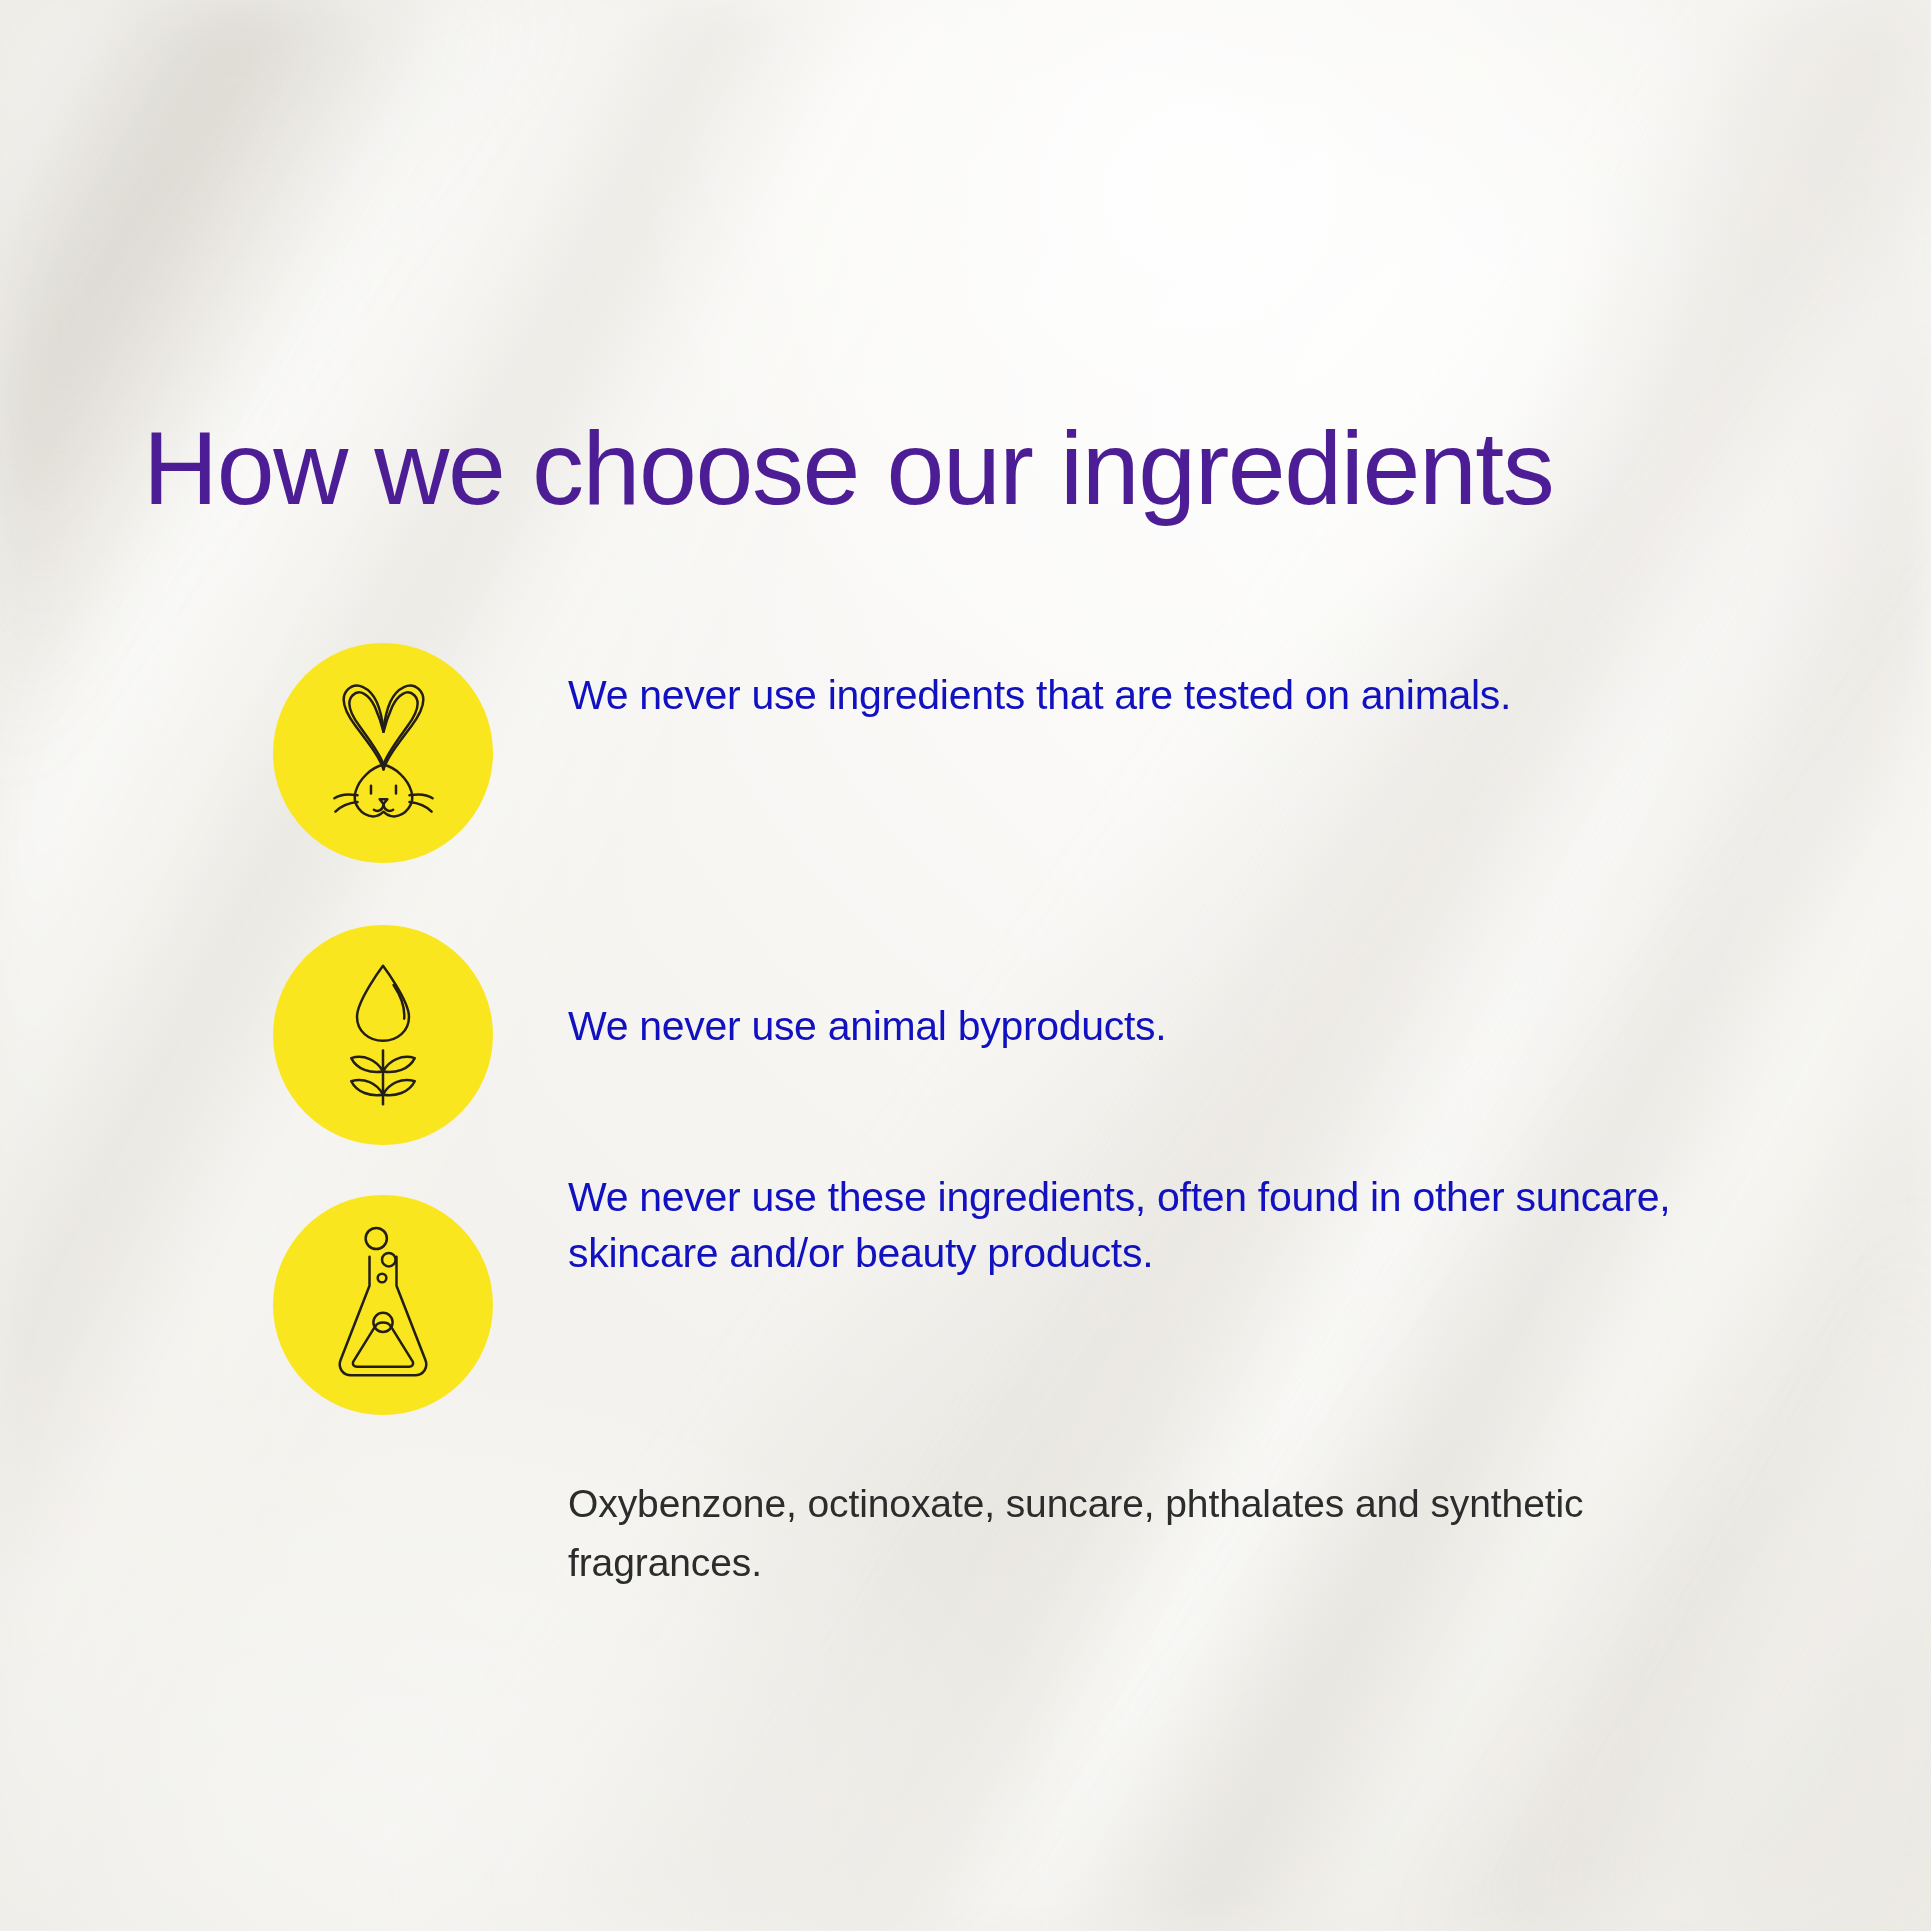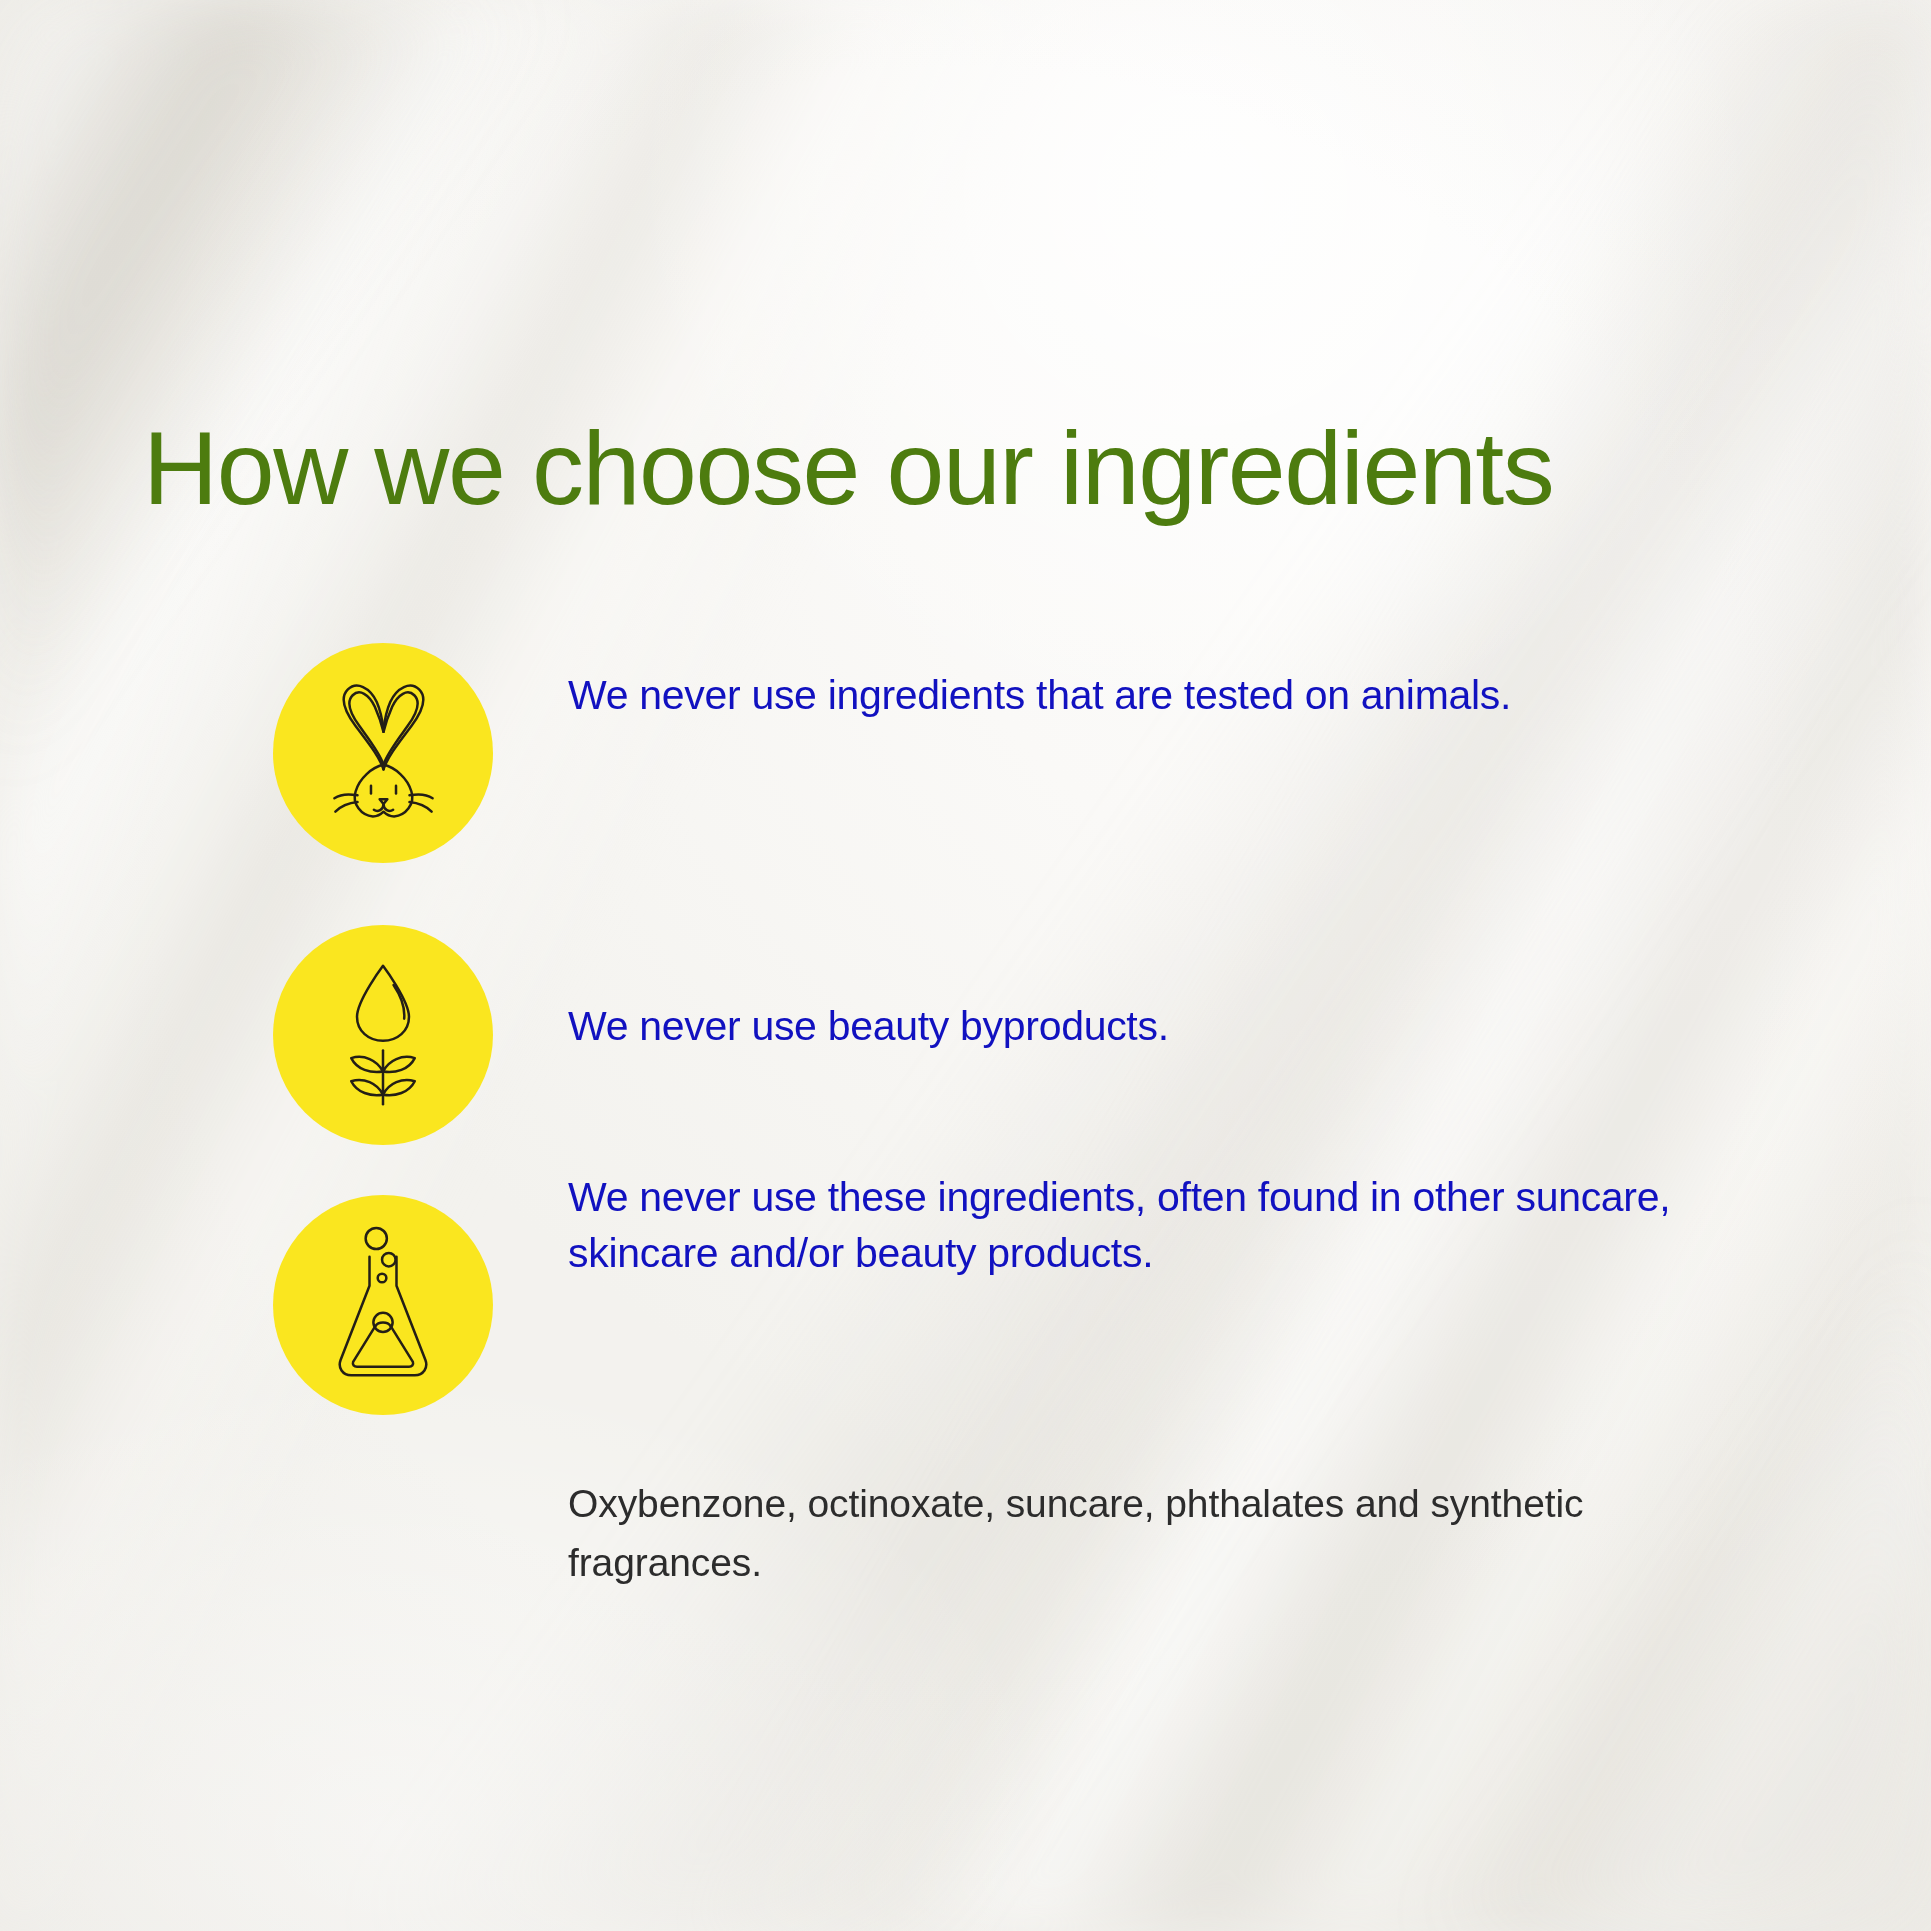--- a/index.html
+++ b/index.html
@@ -91,21 +91,21 @@
   }
 
   .page-title {
     position: absolute;
     left: 143px;
     top: 346px;
     font-size: 104px;
     line-height: 1.0;
     letter-spacing: -1.4px;
     font-weight: 400;
-    color: #4d7c0f;
+    color: #4c1d95;
     white-space: nowrap;
   }
 
   .rows {
     position: absolute;
     left: 0;
     top: 618px;
     width: 1931px;
   }
 
@@ -222,21 +222,21 @@
 
             <path d="M65 118 C 52 120, 38 116, 32 104 C 45 100, 59 106, 65 118 Z"></path>
 
             <path d="M65 118 C 78 120, 92 116, 98 104 C 85 100, 71 106, 65 118 Z"></path>
 
             <path d="M65 142 C 52 144, 38 140, 32 128 C 45 124, 59 130, 65 142 Z"></path>
 
             <path d="M65 142 C 78 144, 92 140, 98 128 C 85 124, 71 130, 65 142 Z"></path>
           </svg>
         </div>
-        <div class="row-text">We never use beauty byproducts.</div>
+        <div class="row-text">We never use animal byproducts.</div>
       </div>
 
       <div class="row row-3">
         <div class="icon-badge">
           <svg width="124" height="160" viewBox="0 0 128 166" fill="none" stroke="#241f16" stroke-width="2.6" stroke-linecap="round" stroke-linejoin="round">
 
             <circle cx="57" cy="14" r="11"></circle>
             <circle cx="70" cy="36" r="7"></circle>
             <circle cx="63" cy="55" r="4.5"></circle>
 

